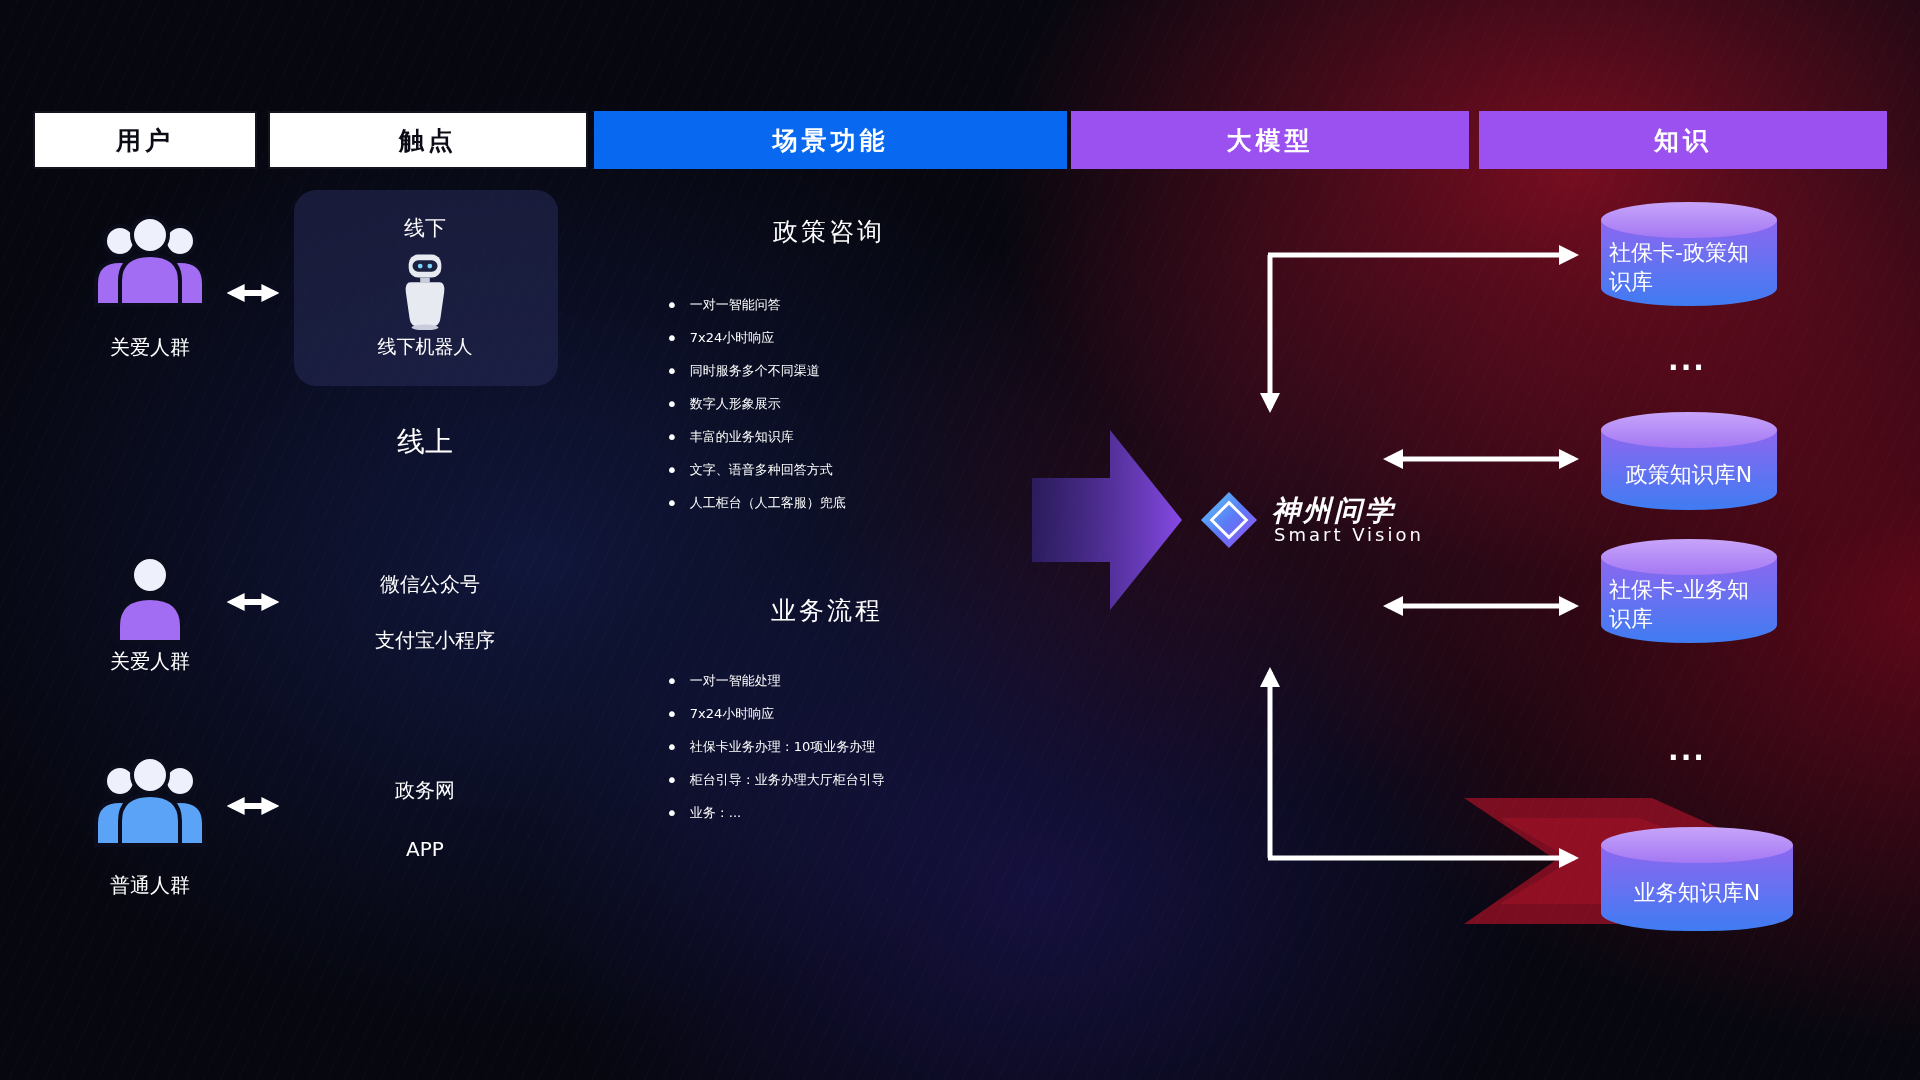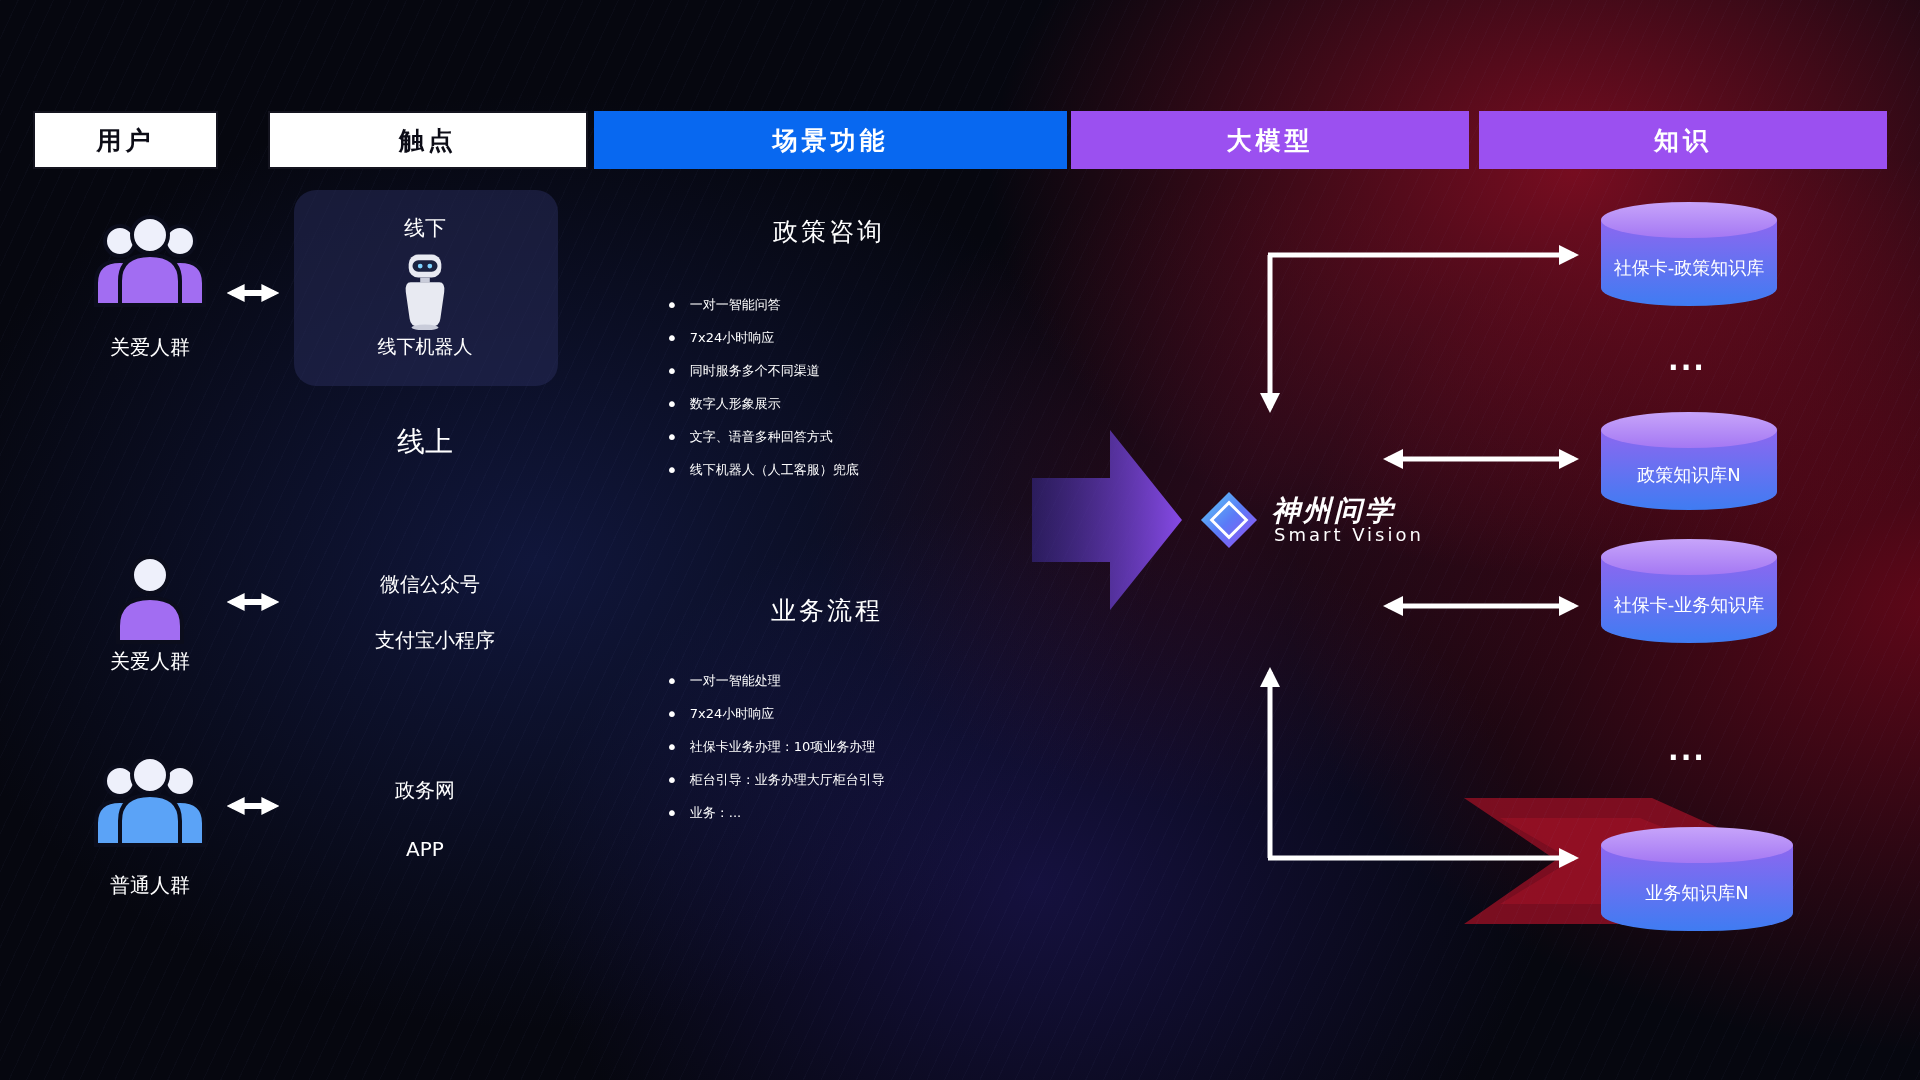--- a/index.html
+++ b/index.html
@@ -52,40 +52,40 @@
                 letter-spacing:3px; white-space:nowrap; }
 
   
   .db { position:absolute; left:1601px; width:176px; }
   .db-top  { position:absolute; top:0; left:0; width:100%; height:36px; border-radius:50%;
              background:linear-gradient(180deg,#c7a4fa 0%, #a478f3 100%); z-index:2; }
   .db-body { position:absolute; top:18px; left:0; width:100%; bottom:0;
              background:linear-gradient(180deg,#8d67f0 0%, #3f7cf2 100%);
              border-radius:0 0 88px 88px / 0 0 18px 18px; }
   .db-label { position:absolute; left:8px; right:8px; top:34px; bottom:6px; z-index:3;
-              display:flex; align-items:center; justify-content:center; text-align:right;
-              color:#fff; font-size:18px; line-height:1.3; }
+              display:flex; align-items:center; justify-content:center; text-align:left;
+              color:#fff; font-size:22px; line-height:1.3; }
   .dots { position:absolute; color:#fff; font-size:28px; font-weight:bold; letter-spacing:2px; }
 
   svg.overlay { position:absolute; left:0; top:0; pointer-events:none; }
   .white-line { stroke:#ffffff; fill:none; }
 </style>
 </head>
 <body>
 
 <div class="canvas">
 
   <svg class="overlay" width="1920" height="1080">
     <polygon points="1464,798 1652,798 1790,860 1652,924 1464,924 1556,860" fill="#8a0f22" opacity="0.88"></polygon>
     <polygon points="1500,818 1640,818 1744,860 1640,904 1500,904 1572,860" fill="#a31226" opacity="0.55"></polygon>
   </svg>
 
   <div class="streaks"></div>
 
-  <div class="hdr hdr-white" style="left:33px;   width:185px;">用户</div>
+  <div class="hdr hdr-white" style="left:33px;   width:224px;">用户</div>
   <div class="hdr hdr-white" style="left:268px;  width:320px;">触点</div>
   <div class="hdr hdr-blue" style="left:594px;  width:473px;">场景功能</div>
   <div class="hdr hdr-purple" style="left:1071px; width:398px;">大模型</div>
   <div class="hdr hdr-purple" style="left:1479px; width:408px;font-family:Liberation Mono, monospace;">知识</div>
 
   <svg class="abs ctr" style="left:150px; top:259px;" width="120" height="100" viewBox="0 0 120 100">
     <g stroke="#0b0d1c" stroke-width="4">
       <circle cx="30" cy="32" r="15" fill="#eef0fb"></circle>
       <path d="M6,96 L6,74 Q6,52 30,52 Q54,52 54,74 L54,96 Z" fill="#a26df2"></path>
       <circle cx="90" cy="32" r="15" fill="#eef0fb"></circle>
@@ -135,22 +135,23 @@
   <div class="tp-text ctr" style="left:435px; top:640px; font-size:20px;">支付宝小程序</div>
   <div class="tp-text ctr" style="left:425px; top:790px; font-size:20px;">政务网</div>
   <div class="tp-text ctr" style="left:425px; top:849px; font-size:20px;">APP</div>
 
   <div class="sc-title ctr" style="left:829px; top:231px;">政策咨询</div>
   <ul class="blist" style="left:666px; top:288px;">
     <li>一对一智能问答</li>
     <li>7x24小时响应</li>
     <li>同时服务多个不同渠道</li>
     <li>数字人形象展示</li>
+    <li>丰富的业务知识库</li>
     <li>文字、语音多种回答方式</li>
-    <li>线下机器人（人工客服）兜底</li>
+    <li>人工柜台（人工客服）兜底</li>
   </ul>
 
   <div class="sc-title ctr" style="left:827px; top:610px;">业务流程</div>
   <ul class="blist" style="left:666px; top:664px;">
     <li>一对一智能处理</li>
     <li>7x24小时响应</li>
     <li>社保卡业务办理：10项业务办理</li>
     <li>柜台引导：业务办理大厅柜台引导</li>
     <li>业务：...</li>
   </ul>

